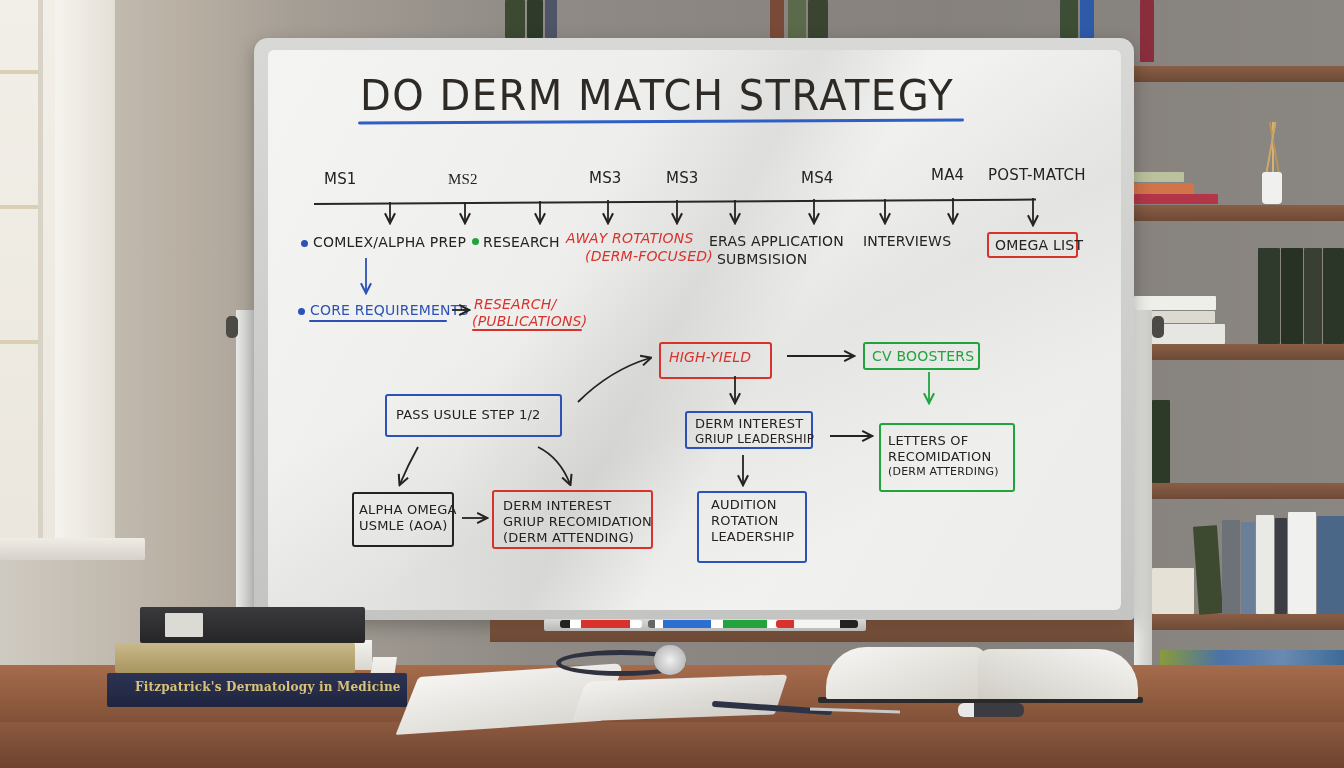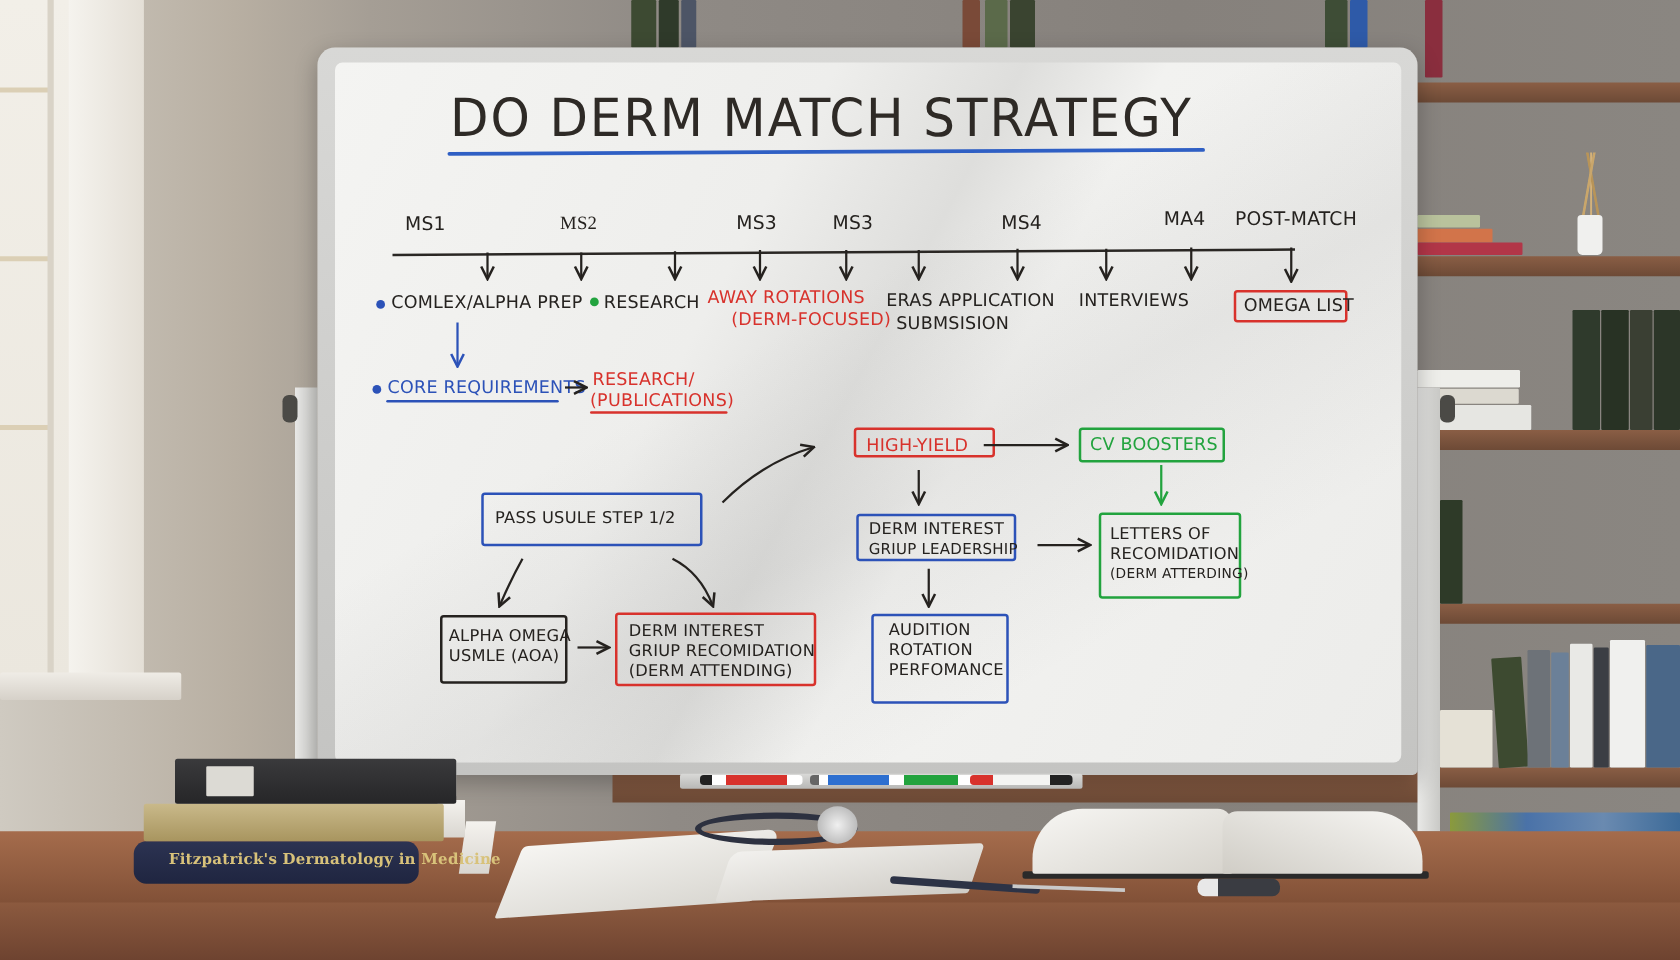--- a/index.html
+++ b/index.html
@@ -68,21 +68,21 @@
       position: absolute; font-family: "DejaVu Sans", sans-serif;
       font-weight: normal; letter-spacing: 0.2px; white-space: nowrap; line-height: 1.15;
     }
     .title {
       left: 360px; top: 72px; font-size: 40px; color: #2e2a26; letter-spacing: 1.5px;
       font-family: "DejaVu Sans", sans-serif; transform: scaleY(1.05);
     }
     .title-underline { position: absolute; left: 358px; top: 120px; width: 606px; height: 3px; background: #2f5fc4; border-radius: 2px; transform: rotate(-0.3deg); }
     .black { color: #25221f; }
     .blue { color: #2c52b8; }
-    .red { color: #d8322c; }
+    .red { color: #d8322c; font-style: italic; }
     .green { color: #22a33e; }
     .stage { font-size: 15px; }
     .lbl { font-size: 14px; }
 
     .timeline-line { position: absolute; left: 314px; top: 203px; width: 722px; height: 2px; background: #2a2724; transform: rotate(-0.35deg); transform-origin: left; }
     .dot { position: absolute; width: 7px; height: 7px; border-radius: 50%; }
 
     .box { position: absolute; border: 2px solid; border-radius: 3px; }
     .box .hw { position: static; display: block; }
     .box-text { font-size: 13px; line-height: 1.22; }
@@ -216,40 +216,40 @@
   <span class="hw black box-text">ALPHA OMEGA</span>
   <span class="hw black box-text">USMLE (AOA)</span>
 </div>
 
 <div class="box" style="left:492px; top:490px; width:161px; height:59px; border-color:#d8322c; padding:6px 0 0 9px;">
   <span class="hw black box-text">DERM INTEREST</span>
   <span class="hw black box-text">GRIUP RECOMIDATION</span>
   <span class="hw black box-text">(DERM ATTENDING)</span>
 </div>
 
-<div class="box" style="left:683px; top:342px; width:113px; height:24px; border-color:#d8322c; padding:5px 0 0 8px;">
+<div class="box" style="left:659px; top:342px; width:113px; height:37px; border-color:#d8322c; padding:5px 0 0 8px;">
   <span class="hw red lbl">HIGH-YIELD</span>
 </div>
 
 <div class="box" style="left:863px; top:342px; width:117px; height:28px; border-color:#22a33e; padding:4px 0 0 7px;">
   <span class="hw green lbl">CV BOOSTERS</span>
 </div>
 
 <div class="box" style="left:685px; top:411px; width:128px; height:38px; border-color:#2c52b8; padding:3px 0 0 8px;">
   <span class="hw black box-text">DERM INTEREST</span>
   <span class="hw black box-text" style="font-size:12px;">GRIUP LEADERSHIP</span>
 </div>
 
 <div class="box" style="left:697px; top:491px; width:110px; height:72px; border-color:#2c52b8; padding:4px 0 0 12px;">
   <span class="hw black box-text">AUDITION</span>
   <span class="hw black box-text">ROTATION</span>
-  <span class="hw black box-text">PERFOMANCE</span>
-</div>
-
-<div class="box" style="left:879px; top:410px; width:114px; height:69px; border-color:#22a33e; padding:8px 0 0 7px;">
+  <span class="hw black box-text">LEADERSHIP</span>
+</div>
+
+<div class="box" style="left:879px; top:423px; width:136px; height:69px; border-color:#22a33e; padding:8px 0 0 7px;">
   <span class="hw black box-text">LETTERS OF</span>
   <span class="hw black box-text">RECOMIDATION</span>
   <span class="hw black box-text" style="font-size:11px;">(DERM ATTERDING)</span>
 </div>
 
 <svg class="arrows" viewBox="0 0 1344 768">
   <defs>
     <marker id="ah-k" viewBox="0 0 10 10" refX="8" refY="5" markerWidth="7" markerHeight="7" orient="auto">
       <path d="M1,1 L9,5 L1,9" fill="none" stroke="#25221f" stroke-width="1.6"></path>
     </marker>
@@ -295,21 +295,21 @@
   <path d="M830,436 H871" stroke="#25221f" stroke-width="1.8" fill="none" marker-end="url(#ah-k)"></path>
 
   <path d="M743,455 V484" stroke="#25221f" stroke-width="1.8" fill="none" marker-end="url(#ah-k)"></path>
 </svg>
 
 <div class="desk-top"></div>
 <div class="desk-edge"></div>
 
 <div>
   <div class="book-pages" style="left:370px; top:657px; width:24px; height:42px; transform:skewX(-8deg);"></div>
-  <div class="bookstack-book" style="left:107px; top:673px; width:228px; height:34px; background:linear-gradient(180deg,#2c3352,#1f2540);border-radius:10px;">
+  <div class="bookstack-book" style="left:107px; top:673px; width:300px; height:34px; background:linear-gradient(180deg,#2c3352,#1f2540);">
     <span class="hw" style="position:absolute; left:28px; top:8px; color:#d8c27a; font-size:12px; font-family:'DejaVu Serif', serif; font-weight:bold;">Fitzpatrick's Dermatology in Medicine</span>
   </div>
   <div class="book-pages" style="left:350px; top:640px; width:22px; height:30px;"></div>
   <div class="bookstack-book" style="left:115px; top:643px; width:240px; height:30px; background:linear-gradient(180deg,#c9b98a,#a8955f);"></div>
   <div class="book-pages" style="left:345px; top:607px; width:20px; height:30px;"></div>
   <div class="bookstack-book" style="left:140px; top:607px; width:225px; height:36px; background:linear-gradient(180deg,#3a3a3c,#262628);">
     <div style="position:absolute; left:25px; top:6px; width:38px; height:24px; background:#dcdad4; border-radius:1px;"></div>
   </div>
 </div>
 

